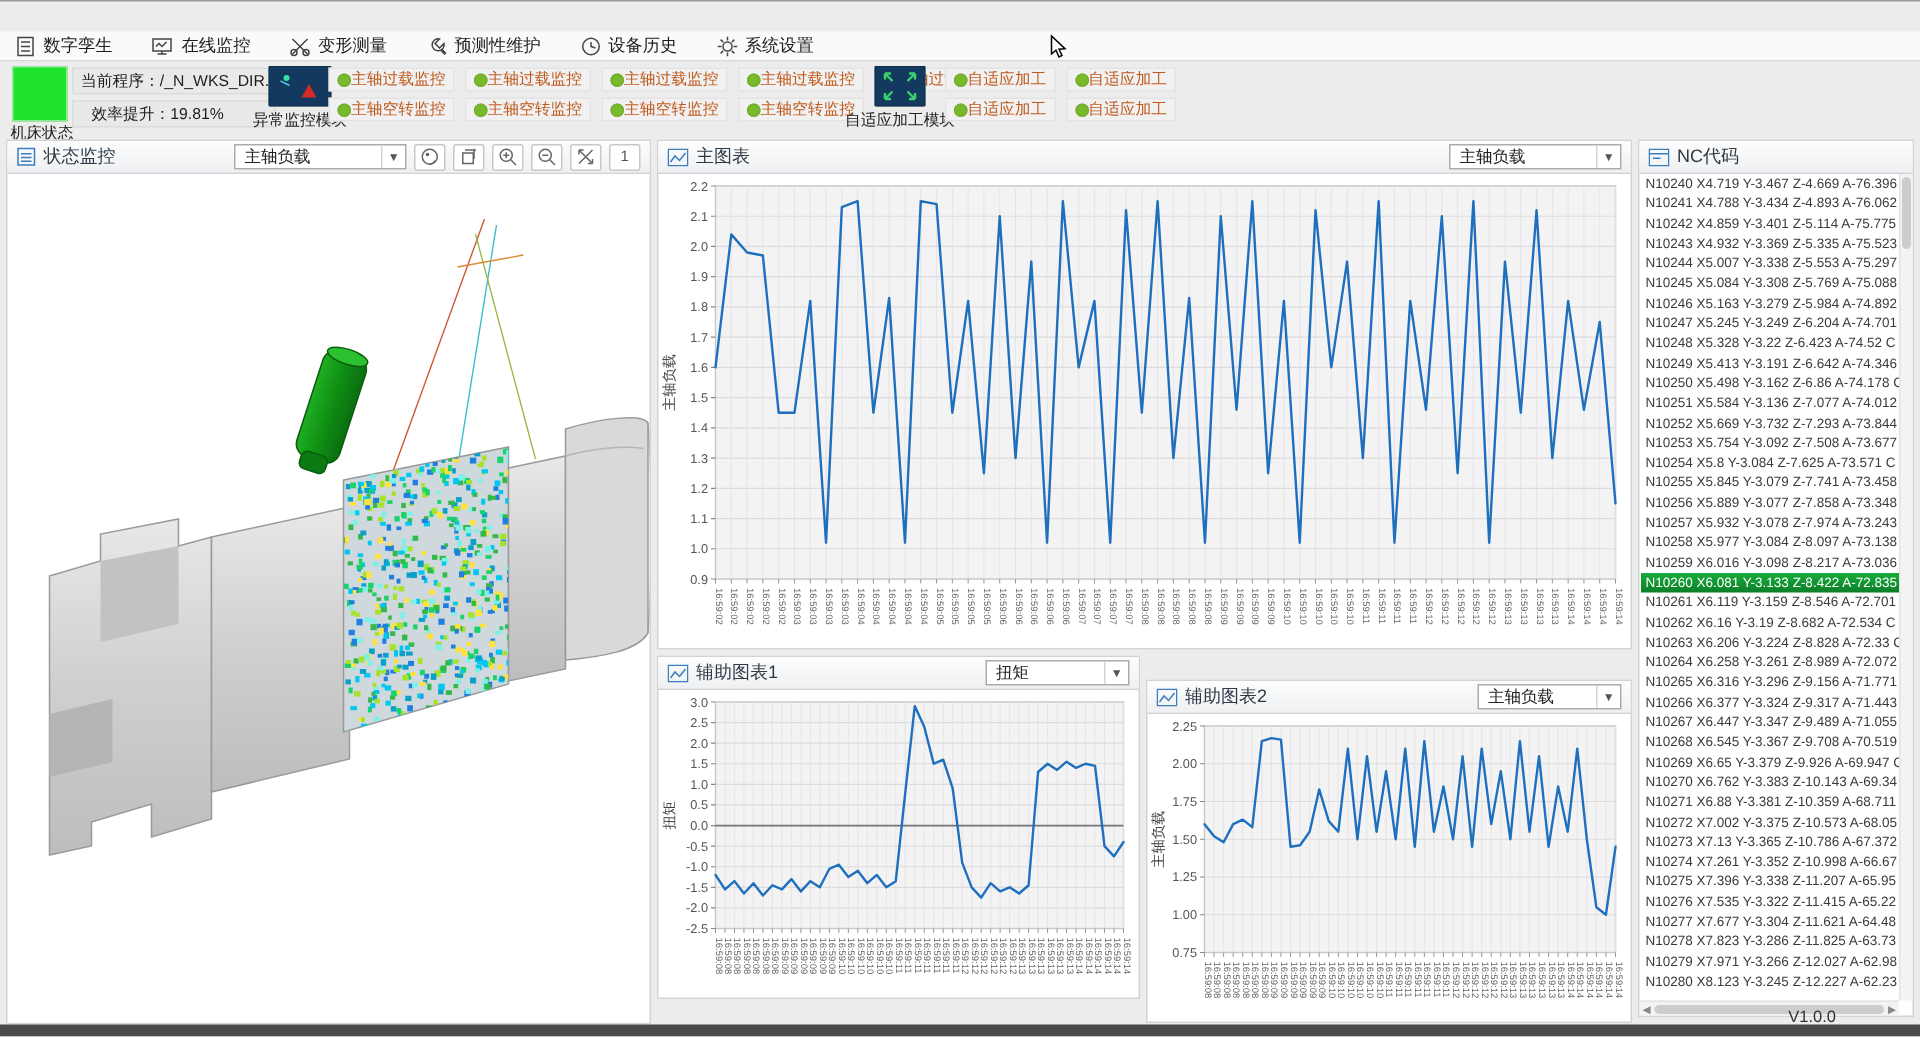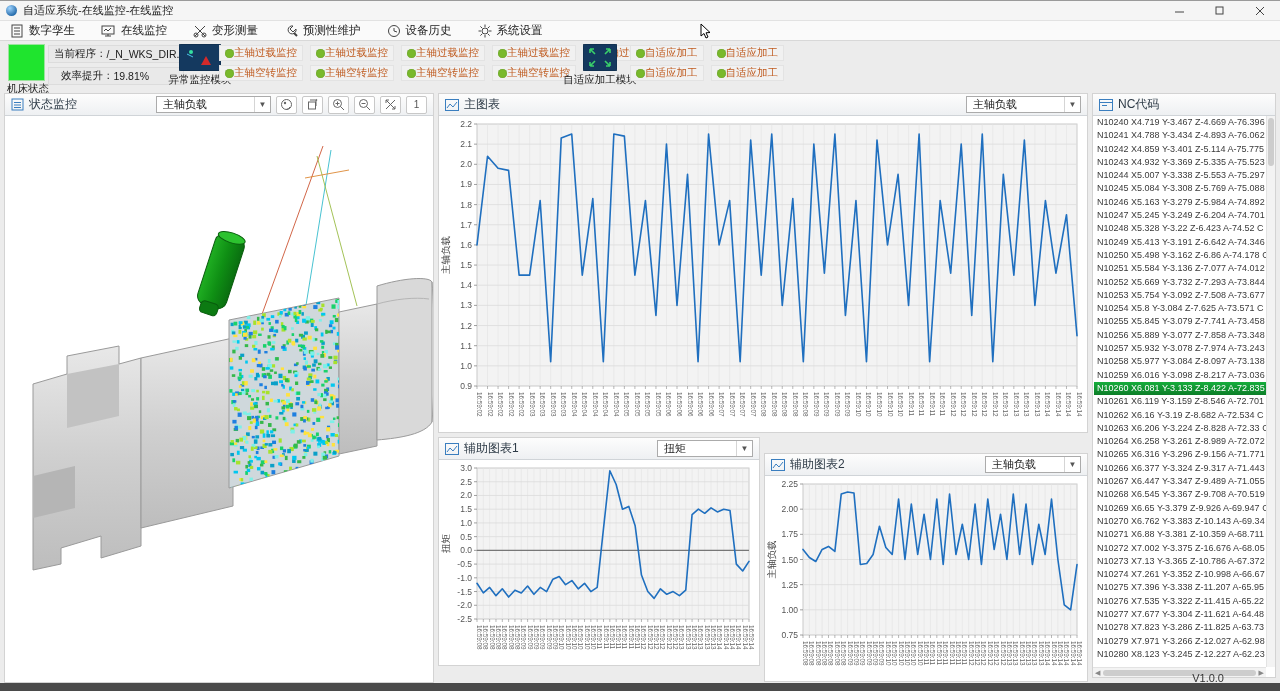--- a/index.html
+++ b/index.html
@@ -79,41 +79,20 @@
 
   .version { position:absolute; right:56px; top:671px; font-size:11px; color:#333; }
   .bottombar { position:absolute; left:0; bottom:0; width:1280px; height:8px; background:#4a4a4a; }
   svg text { font-family:"Liberation Sans","DejaVu Sans",sans-serif; }
 </style>
 </head>
 <body>
 
 <div class="window">
 
-  <div class="titlebar">
-    <span class="app-icon"></span>
-    <span class="title-text">自适应系统-在线监控-在线监控</span>
-    <div class="win-controls">
-      <span class="win-btn">
-        <svg width="10" height="10">
-            <line x1="0" y1="6" x2="9" y2="6" stroke="#444" stroke-width="1"></line>
-          </svg>
-        </span>
-      <span class="win-btn">
-        <svg width="10" height="10">
-            <rect x="1" y="1" width="7" height="7" fill="none" stroke="#444" stroke-width="1"></rect>
-          </svg>
-        </span>
-      <span class="win-btn">
-        <svg width="10" height="10">
-            <path d="M1 1 L9 9 M9 1 L1 9" stroke="#444" stroke-width="1" fill="none"></path>
-          </svg>
-        </span>
-    </div>
-  </div>
 
   <div class="menubar">
     <span class="menu-item">
       <svg width="14" height="14">
           <rect x="2" y="1" width="10" height="12" fill="none" stroke="#444"></rect>
           <line x1="4" y1="4" x2="10" y2="4" stroke="#444"></line>
           <line x1="4" y1="7" x2="10" y2="7" stroke="#444"></line>
           <line x1="4" y1="10" x2="10" y2="10" stroke="#444"></line>
         </svg>
       <span>数字孪生</span>
@@ -1617,21 +1596,21 @@
         <div class="nc-line">N10262 X6.16 Y-3.19 Z-8.682 A-72.534 C</div>
         <div class="nc-line">N10263 X6.206 Y-3.224 Z-8.828 A-72.33 C</div>
         <div class="nc-line">N10264 X6.258 Y-3.261 Z-8.989 A-72.072</div>
         <div class="nc-line">N10265 X6.316 Y-3.296 Z-9.156 A-71.771</div>
         <div class="nc-line">N10266 X6.377 Y-3.324 Z-9.317 A-71.443</div>
         <div class="nc-line">N10267 X6.447 Y-3.347 Z-9.489 A-71.055</div>
         <div class="nc-line">N10268 X6.545 Y-3.367 Z-9.708 A-70.519</div>
         <div class="nc-line">N10269 X6.65 Y-3.379 Z-9.926 A-69.947 C</div>
         <div class="nc-line">N10270 X6.762 Y-3.383 Z-10.143 A-69.34</div>
         <div class="nc-line">N10271 X6.88 Y-3.381 Z-10.359 A-68.711</div>
-        <div class="nc-line">N10272 X7.002 Y-3.375 Z-16.676 A-68.05</div>
+        <div class="nc-line">N10272 X7.002 Y-3.375 Z-10.573 A-68.05</div>
         <div class="nc-line">N10273 X7.13 Y-3.365 Z-10.786 A-67.372</div>
         <div class="nc-line">N10274 X7.261 Y-3.352 Z-10.998 A-66.67</div>
         <div class="nc-line">N10275 X7.396 Y-3.338 Z-11.207 A-65.95</div>
         <div class="nc-line">N10276 X7.535 Y-3.322 Z-11.415 A-65.22</div>
         <div class="nc-line">N10277 X7.677 Y-3.304 Z-11.621 A-64.48</div>
         <div class="nc-line">N10278 X7.823 Y-3.286 Z-11.825 A-63.73</div>
         <div class="nc-line">N10279 X7.971 Y-3.266 Z-12.027 A-62.98</div>
         <div class="nc-line">N10280 X8.123 Y-3.245 Z-12.227 A-62.23</div>
       </div>
     <div class="vscroll">

